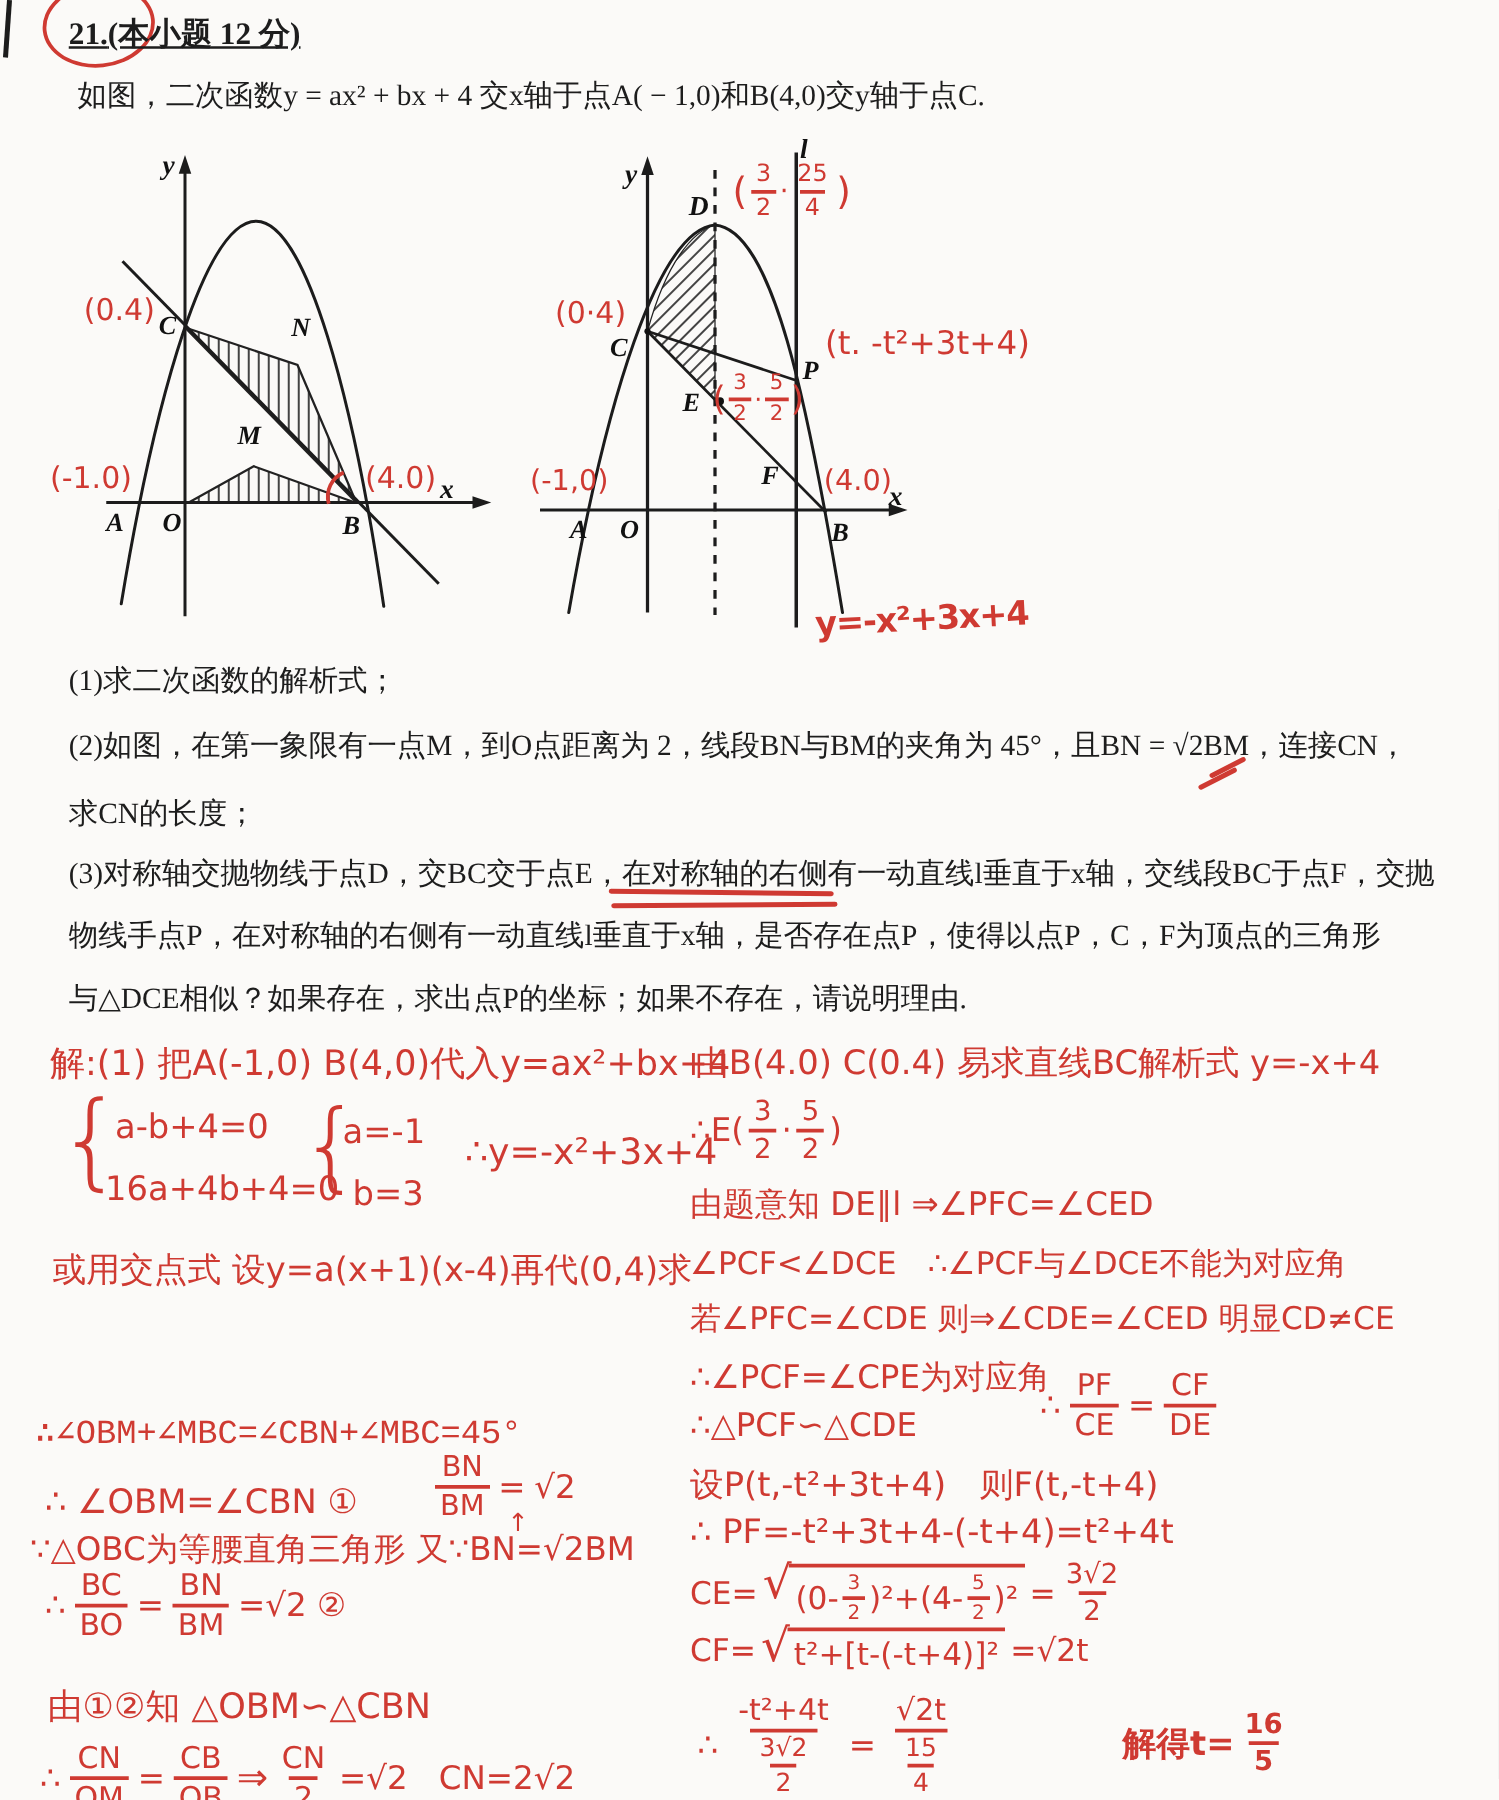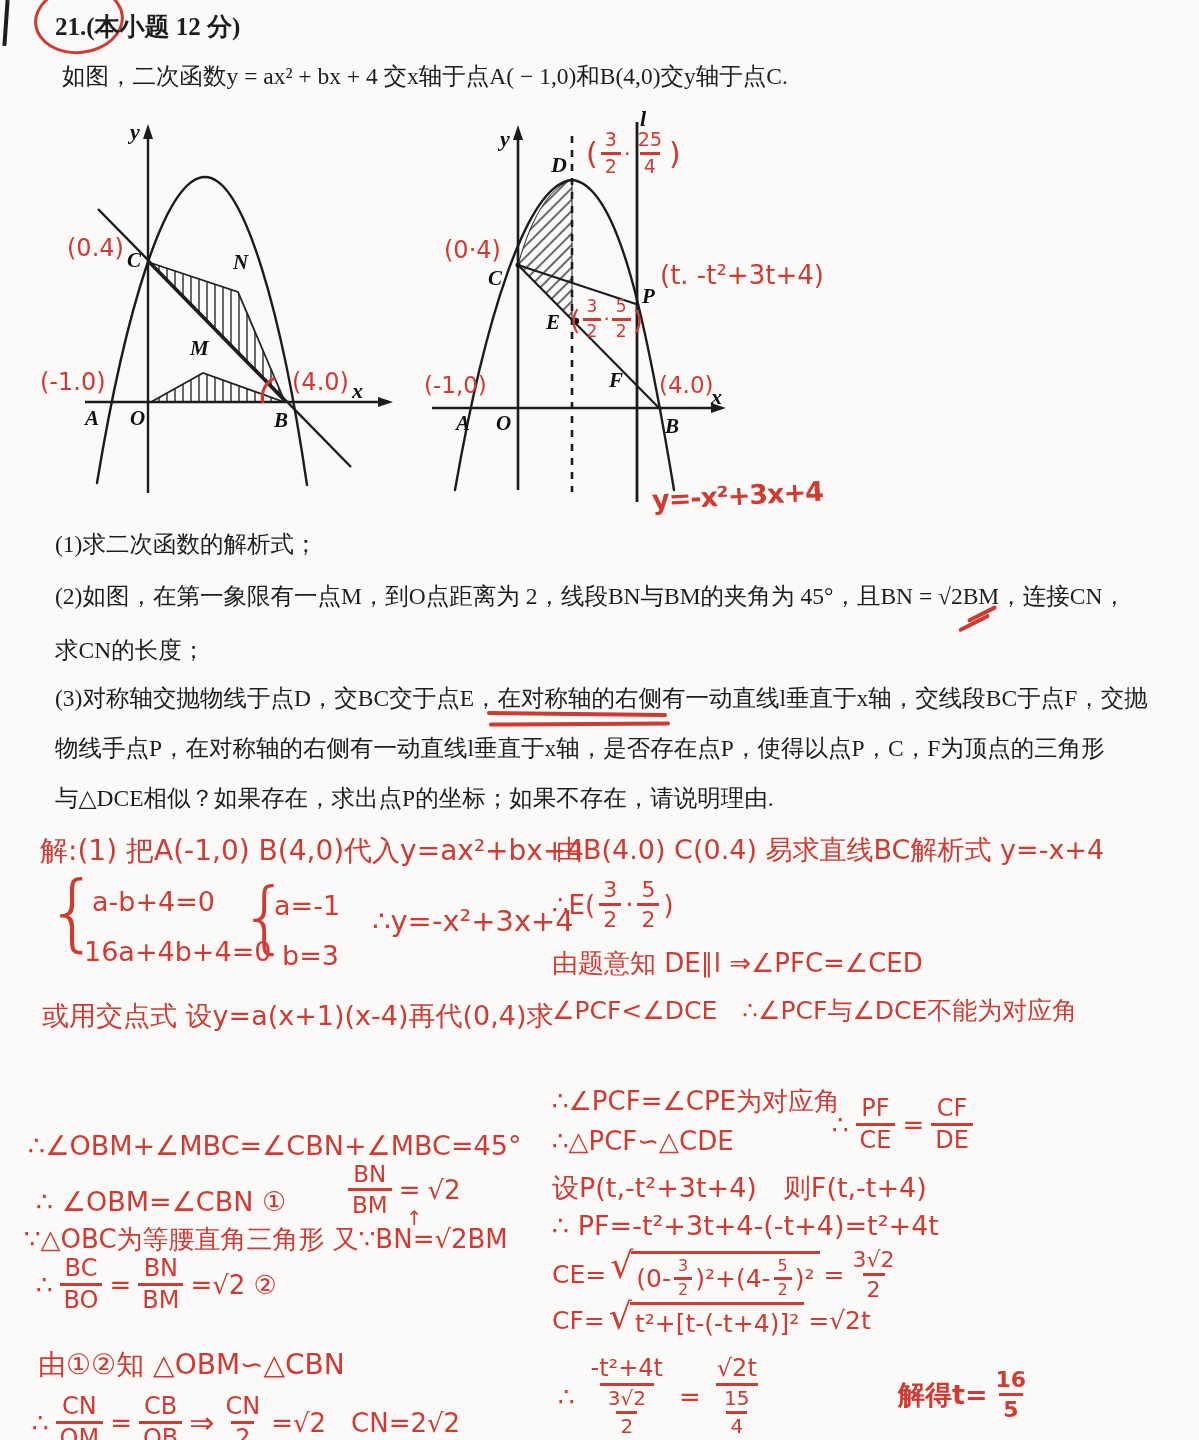--- a/index.html
+++ b/index.html
@@ -19,21 +19,21 @@
   .redmark{position:absolute;background:#cf3a32;border-radius:2px;}
 </style>
 </head>
 <body>
 
 <div id="page">
 
   <div class="abs" style="left:4px;top:0;width:3.5px;height:46px;background:#1c1c1c;transform:rotate(4deg);"></div>
 
   <div class="abs" style="left:34px;top:-14px;width:84px;height:62px;border:3px solid #cf3a32;border-radius:50%;transform:rotate(-6deg);"></div>
-  <div class="abs printed" style="left:55px;top:10px;font-size:25px;font-weight:bold;">
+  <div class="abs printed" style="left:55px;top:10px;font-size:25px;font-weight:bold;text-decoration:underline;">
     <span>21.</span><span>(本小题 12 分)</span>
   </div>
 
   <div class="abs printed" style="left:62px;top:60px;font-size:23.5px;">如图，二次函数y = ax² + bx + 4 交x轴于点A( − 1,0)和B(4,0)交y轴于点C.</div>
 
   <div class="abs" style="left:35px;top:115px;width:395px;height:400px;">
     <svg width="395" height="400">
       <defs>
         <pattern id="hv" width="8" height="8" patternUnits="userSpaceOnUse">
           <path d="M4 0V8" stroke="#2a2a2a" stroke-width="1.4"></path>
@@ -140,21 +140,21 @@
 
   <span class="abs hw" style="left:46px;top:870px;font-size:84px;font-weight:100;line-height:1;">{</span>
   <div class="abs hw" style="left:92px;top:886px;font-size:27px;">a-b+4=0</div>
   <div class="abs hw" style="left:84px;top:936px;font-size:27px;">16a+4b+4=0</div>
   <span class="abs hw" style="left:240px;top:878px;font-size:78px;font-weight:100;line-height:1;">{</span>
   <div class="abs hw" style="left:274px;top:890px;font-size:27px;">a=-1</div>
   <div class="abs hw" style="left:282px;top:940px;font-size:27px;">b=3</div>
   <div class="abs hw" style="left:372px;top:904px;font-size:29px;">∴y=-x²+3x+4</div>
 
   <div class="abs hw" style="left:42px;top:998px;font-size:27px;text-align:right;">或用交点式 设y=a(x+1)(x-4)再代(0,4)求</div>
-  <div class="abs hw" style="left:28px;top:1130px;font-size:27px;">∴∠OBM+∠MBC=∠CBN+∠MBC=45°</div>
+  <div class="abs hw" style="left:28px;top:1130px;font-size:27px;font-family:Liberation Mono, monospace;">∴∠OBM+∠MBC=∠CBN+∠MBC=45°</div>
   <div class="abs hw" style="left:36px;top:1186px;font-size:27px;">∴ ∠OBM=∠CBN ①</div>
 
   <div class="abs hw row" style="left:348px;top:1162px;font-size:26px;">
     <span class="frac" style="font-size:23px;">
         <span class="num">BN</span>
         <span class="den">BM</span>
       </span>
     <span>=</span>
     <span>√2</span>
     <span class="abs" style="left:58px;top:44px;font-size:20px;">↑</span>
@@ -209,20 +209,21 @@
     <span>·</span>
     <span class="frac" style="font-size:22px;">
         <span class="num">5</span>
         <span class="den">2</span>
       </span>
     <span>)</span>
   </div>
 
   <div class="abs hw" style="left:552px;top:946px;font-size:26px;">由题意知 DE∥l ⇒∠PFC=∠CED</div>
   <div class="abs hw" style="left:552px;top:994px;font-size:25px;">∠PCF&lt;∠DCE　∴∠PCF与∠DCE不能为对应角</div>
+  <div class="abs hw" style="left:552px;top:1038px;font-size:25px;">若∠PFC=∠CDE 则⇒∠CDE=∠CED 明显CD≠CE</div>
   <div class="abs hw" style="left:552px;top:1084px;font-size:26px;">∴∠PCF=∠CPE为对应角</div>
   <div class="abs hw" style="left:552px;top:1126px;font-size:26px;">∴△PCF∽△CDE</div>
 
   <div class="abs hw row" style="left:832px;top:1096px;font-size:26px;">
     <span>∴</span>
     <span class="frac" style="font-size:24px;">
         <span class="num">PF</span>
         <span class="den">CE</span>
       </span>
     <span>=</span>

